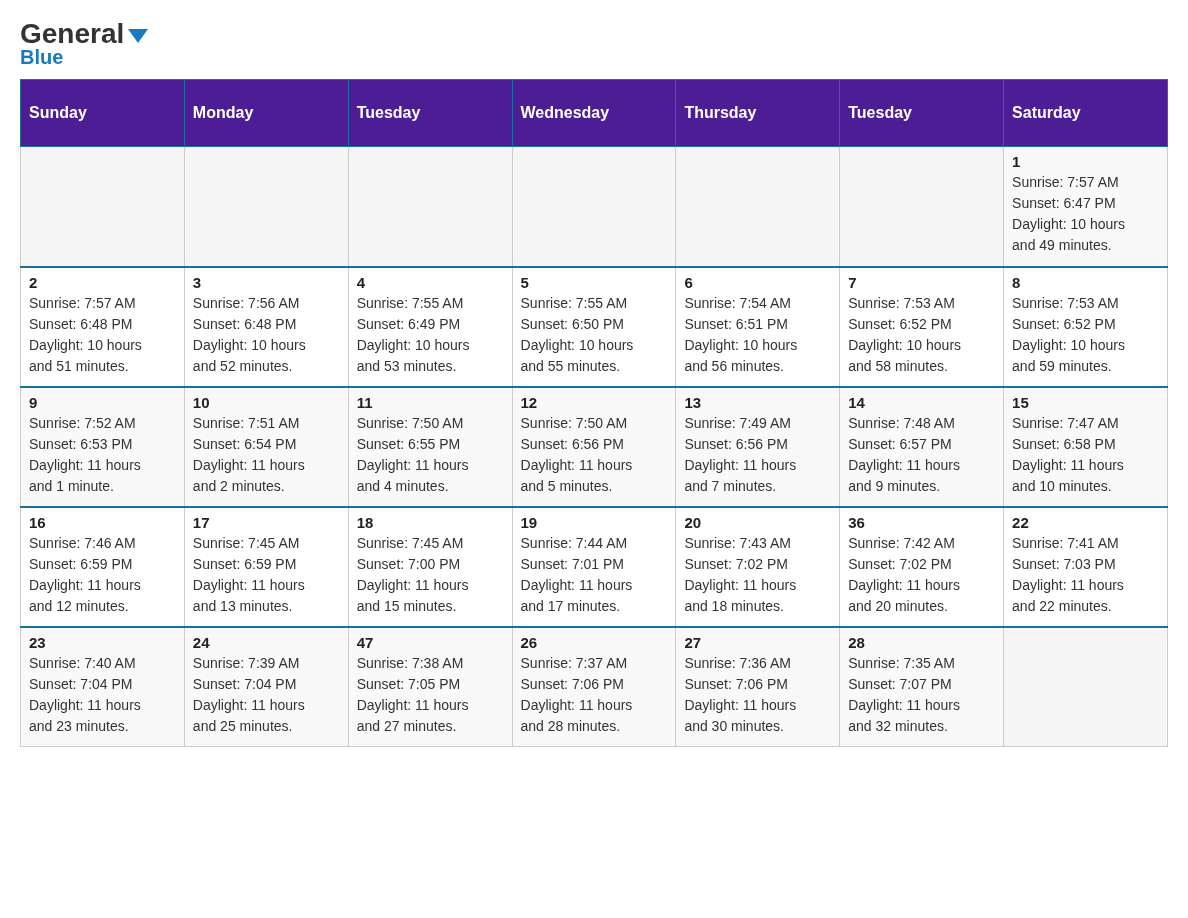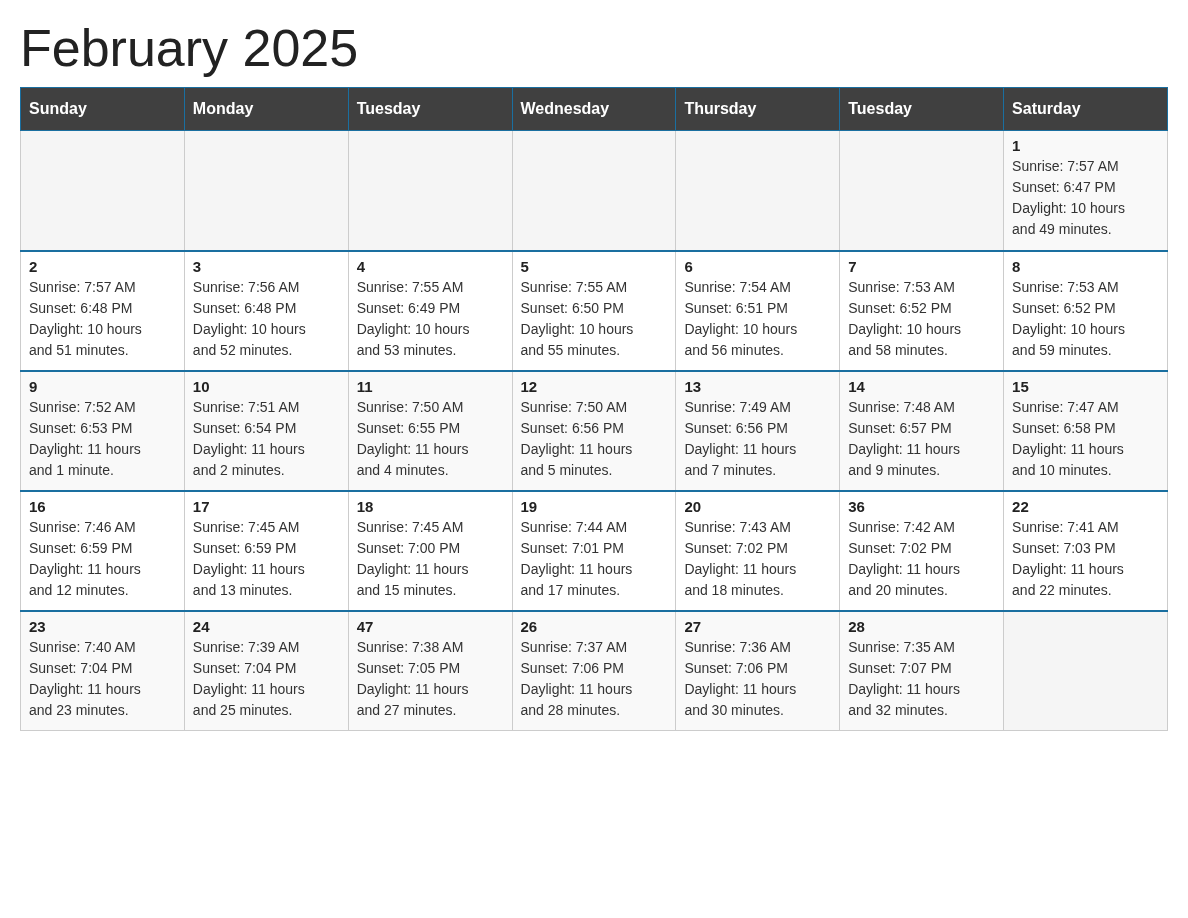--- a/index.html
+++ b/index.html
@@ -46,25 +46,25 @@
       font-size: 22px;
       color: #555;
       margin-top: 4px;
     }
     .calendar {
       width: 100%;
       border-collapse: collapse;
       margin-top: 10px;
     }
     .calendar th {
-      background-color: #404040;
+      background-color: #4c1d95;
       color: #fff;
       font-size: 16px;
       font-weight: bold;
-      padding: 12px 8px;
+      padding: 24px 8px;
       text-align: left;
       border: 1px solid #1a6fa0;
     }
     .calendar td {
       border: 1px solid #ccc;
       vertical-align: top;
       padding: 6px 8px;
       width: 14.28%;
       min-height: 110px;
       height: 120px;
@@ -91,22 +91,27 @@
       background: #f5f5f5 !important;
     }
     .row-separator td {
       border-top: 2px solid #1a6fa0;
     }
   </style>
 </head>
 <body>
 
 <div class="header-row">
+  <div class="logo">
+    <div class="logo-text">
+      General<span style="display:inline-block;width:0;height:0;border-left:10px solid transparent;border-right:10px solid transparent;border-top:14px solid #1a7abf;margin-left:4px;vertical-align:middle;"></span>
+    </div>
+    <div class="logo-bottom">Blue</div>
+  </div>
   <div class="title-block">
-    <div class="month-title">February 2025</div>
   </div>
 </div>
 
 <table class="calendar">
   <thead>
     <tr>
     <th>Sunday</th>
         <th>Monday</th>
         <th>Tuesday</th>
         <th>Wednesday</th>

